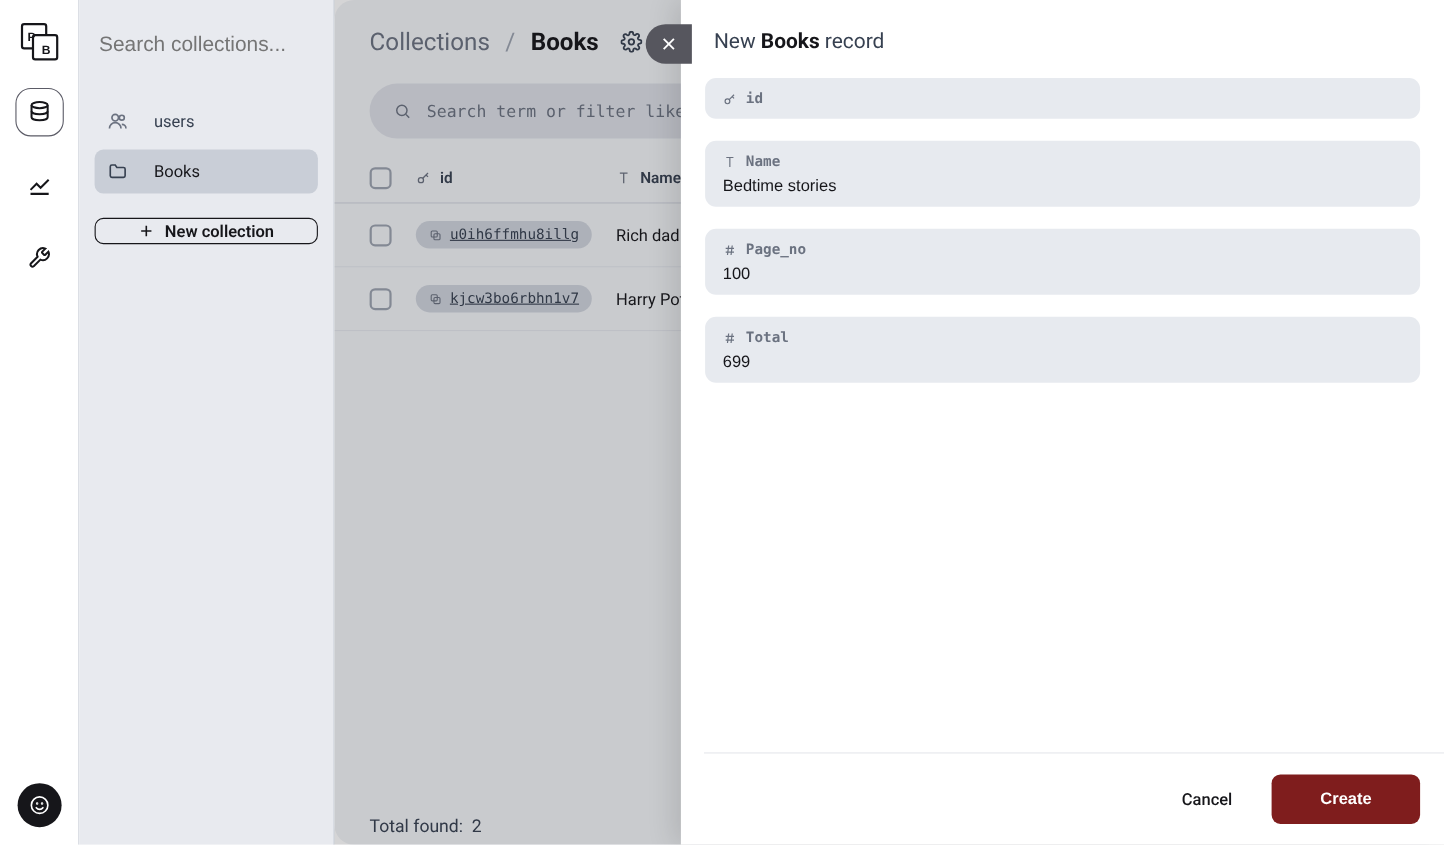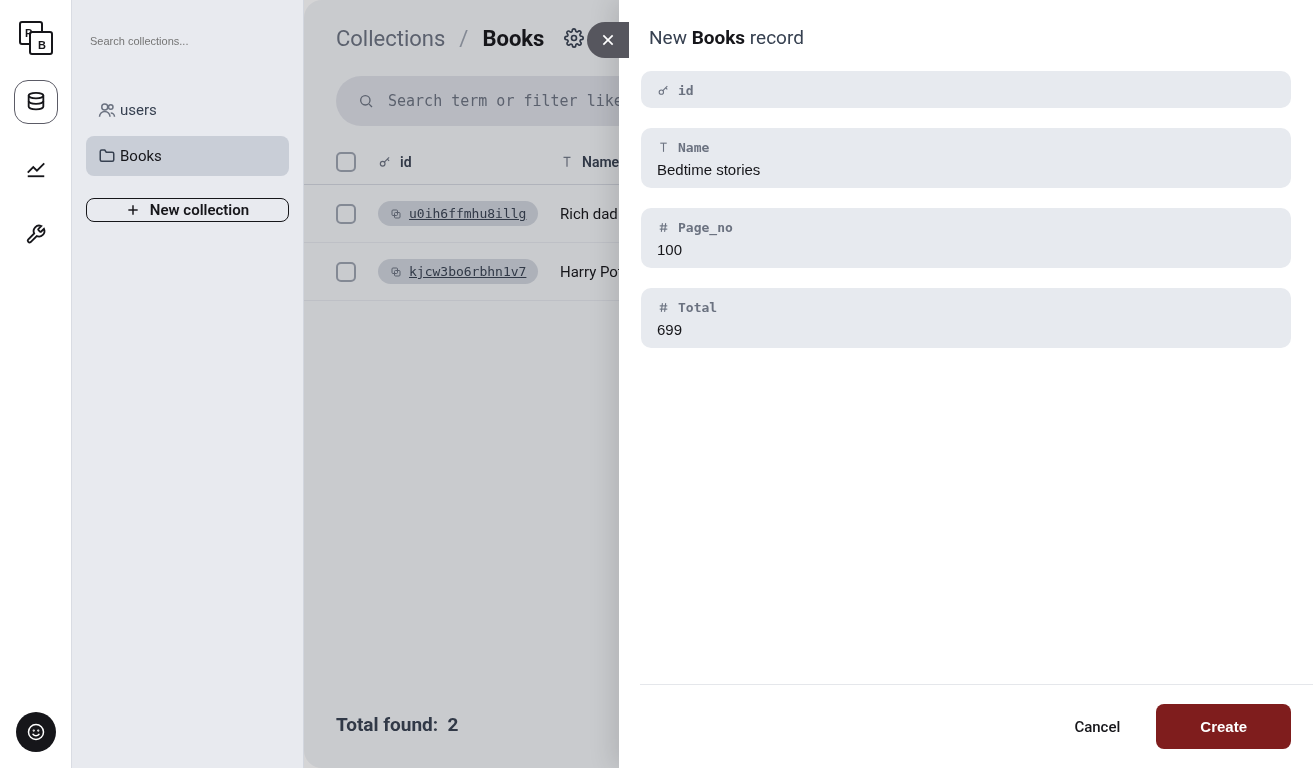--- a/index.html
+++ b/index.html
@@ -34,25 +34,25 @@
   .side {
     width:232px; height:100%;
     background:#e8eaef;
     border-right:1px solid #d2d6de;
     display:flex;flex-direction:column;
   }
   .side .search {
     height:82px; display:flex;align-items:center;padding:0 18px;
   }
   .side .search input {
-    width:100%;border:none;background:transparent;font-size:11px;color:#15803d;outline:none;
+    width:100%;border:none;background:transparent;font-size:19px;color:#15803d;outline:none;
   }
   .side .items { padding:8px 14px; display:flex;flex-direction:column;gap:6px;}
   .side .item {
-    height:40px;border-radius:8px;display:flex;align-items:center;gap:4px;
+    height:40px;border-radius:8px;display:flex;align-items:center;gap:24px;
     padding:0 12px;cursor:pointer;font-size:15px;color:#374151;
   }
   .side .item.selected { background:#c9ced7; color:#16161a; font-weight:400;}
   .side .new-coll {
     margin:14px;border:1px solid #16161a;border-radius:8px;
     height:24px;display:flex;align-items:center;justify-content:center;gap:10px;
     font-weight:600;font-size:15px;cursor:pointer;
   }
 
   
@@ -93,21 +93,21 @@
   }
   .cb { width:20px;height:20px;border:2px solid #9ca3af;border-radius:5px;cursor:pointer;}
   .col-id { width:160px;display:flex;align-items:center;gap:8px;}
   .col-name-h { display:flex;align-items:center;gap:8px;}
   .id-chip {
     background:#cfd4dc;border-radius:14px;padding:5px 12px;
     font-family:ui-monospace,Menlo,monospace;font-size:13px;color:#374151;
     display:flex;align-items:center;gap:7px;text-decoration:underline;
   }
   .footer-count {
-    position:absolute;bottom:32px;left:32px;color:#374151;font-size:19px;font-weight:bold;
+    position:absolute;bottom:8px;left:32px;color:#374151;font-size:16px;
   }
 
   
   .panel {
     position:absolute; top:0; right:0; height:100%;
     width:694px; background:#fff;
     box-shadow:-6px 0 24px rgba(0,0,0,0.12);
     display:flex;flex-direction:column;justify-content:space-between;
   }
   .close-btn {

